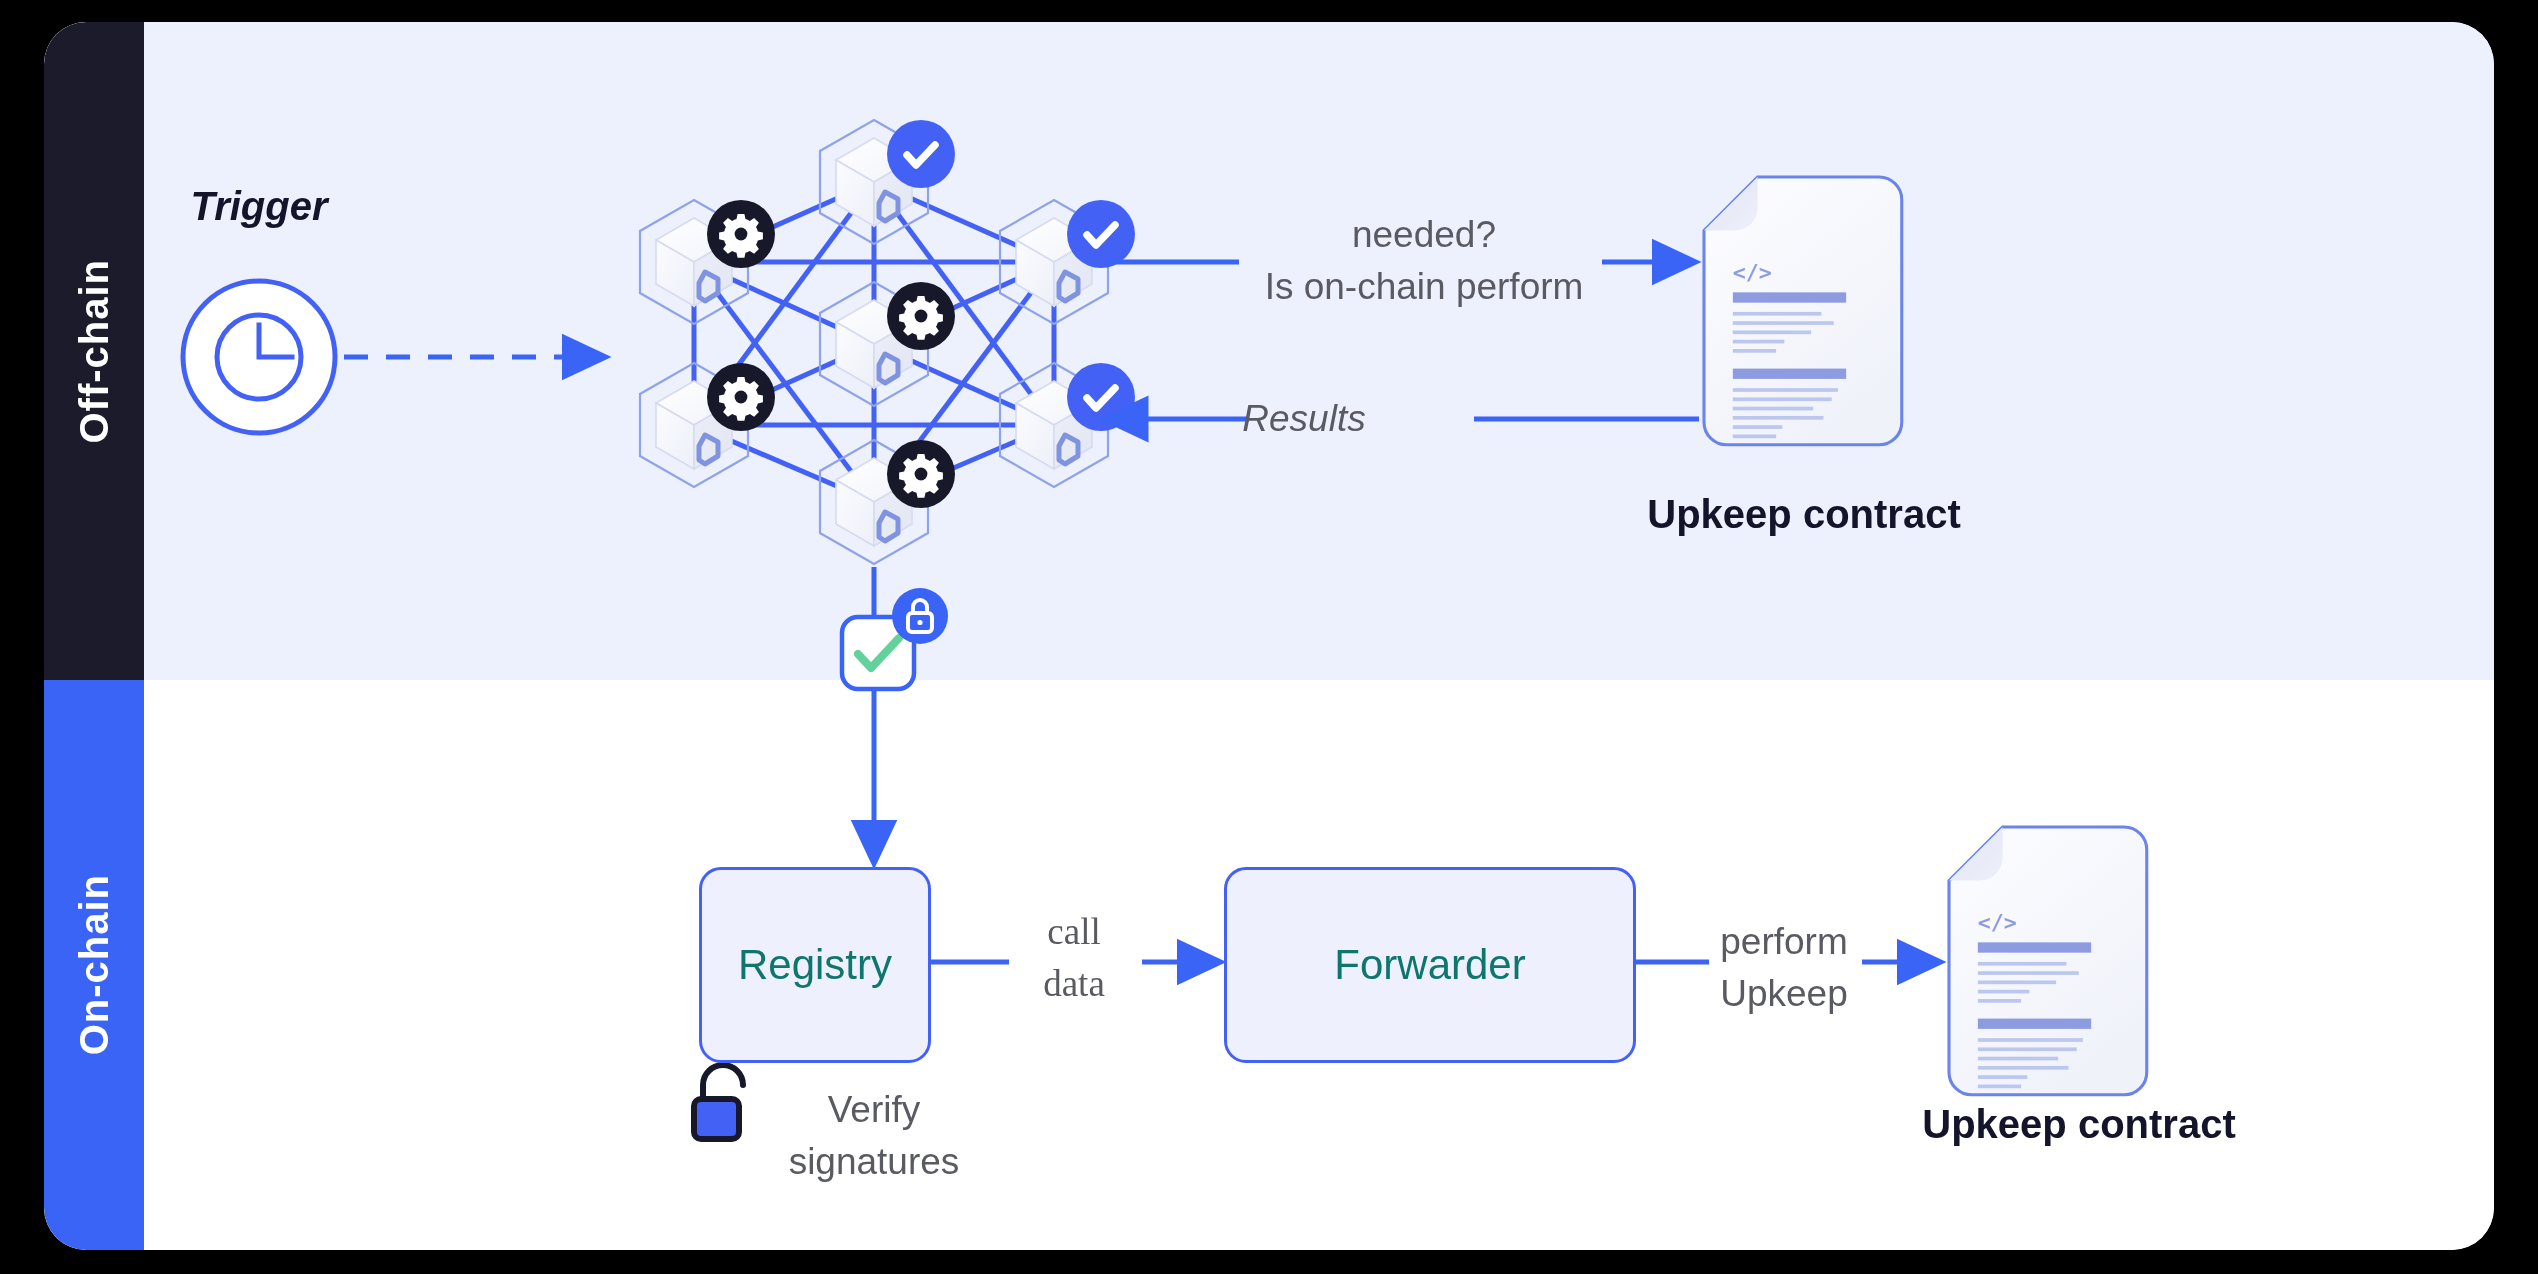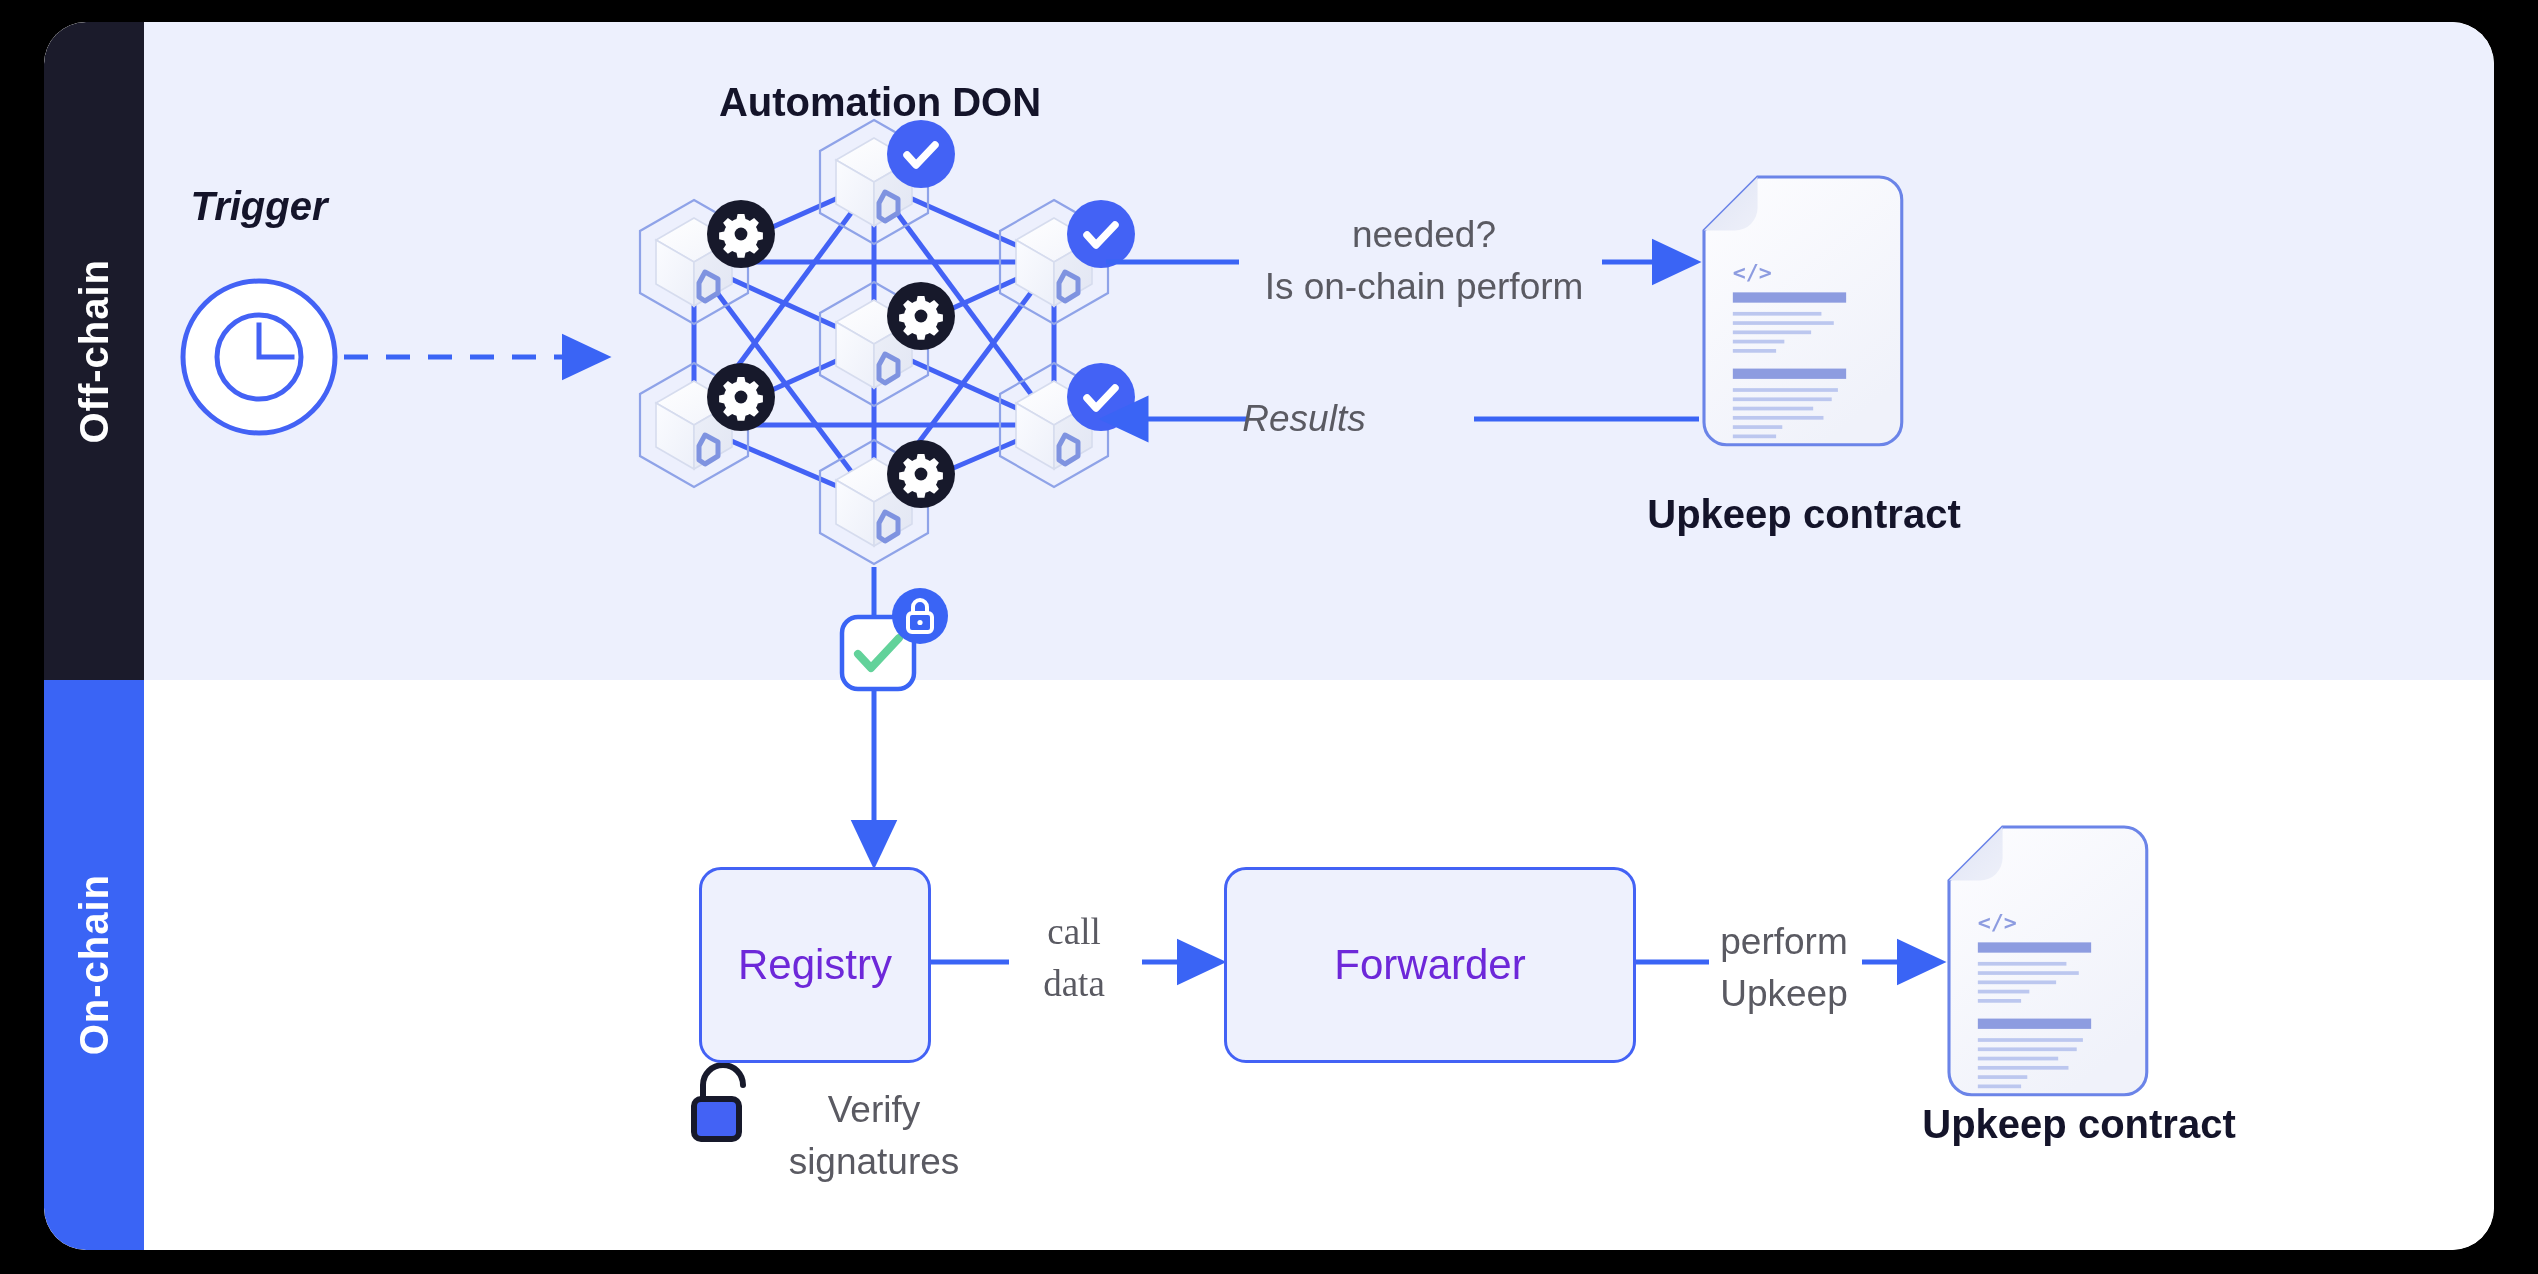--- a/index.html
+++ b/index.html
@@ -49,21 +49,21 @@
   svg.layer{position:absolute;left:0;top:0;width:2450px;height:1228px;overflow:visible;}
 
   
   .lbl{position:absolute;color:#5a5a62;font-size:37px;line-height:52px;text-align:center;}
   .hdr{position:absolute;color:#14142a;font-weight:bold;font-size:40px;text-align:center;white-space:nowrap;}
 
   
   .rbox{
     position:absolute;background:#eef1fd;border:3px solid #4362f5;border-radius:22px;
     display:flex;align-items:center;justify-content:center;
-    color:#6d28d9;font-size:42px;
+    color:#0f766e;font-size:42px;
   }
 </style>
 </head>
 <body>
 
 <div id="stage">
   <div class="card">
 
     <div class="offchain-bg"></div>
     <div class="onchain-bg"></div>
@@ -245,21 +245,20 @@
       <g transform="translate(1905,805) scale(1.03)">
         <use href="#codeDoc"></use>
       </g>
 
       <g>
         <rect x="650" y="1077" width="45" height="40" rx="7" fill="#4362f5" stroke="#17192b" stroke-width="6"></rect>
         <path d="M659,1077 v-14 a20,20 0 0 1 40,0" fill="none" stroke="#17192b" stroke-width="6" stroke-linecap="round"></path>
       </g>
     </svg>
 
-    <div class="hdr" style="left:536px;top:58px;width:600px;">Automation DON</div>
 
     <div class="hdr" style="left:100px;top:162px;width:230px;font-style:italic;">Trigger</div>
 
     <div class="lbl" style="left:1095px;top:187px;width:570px;">
       <div>needed?</div>
       <div>Is on-chain perform</div>
     </div>
 
     <div class="lbl" style="left:1100px;top:371px;width:320px;font-style:italic;">Results</div>
 

